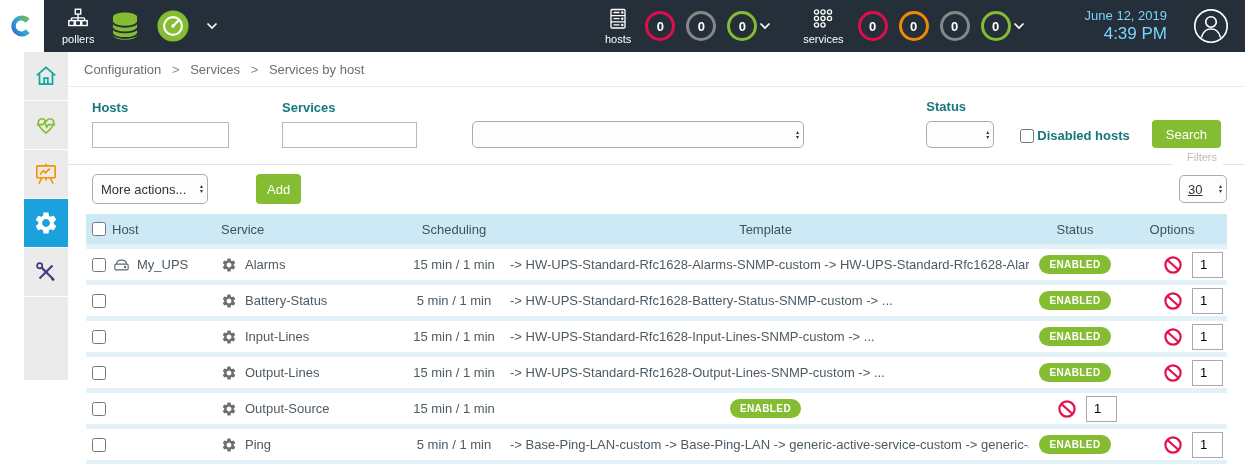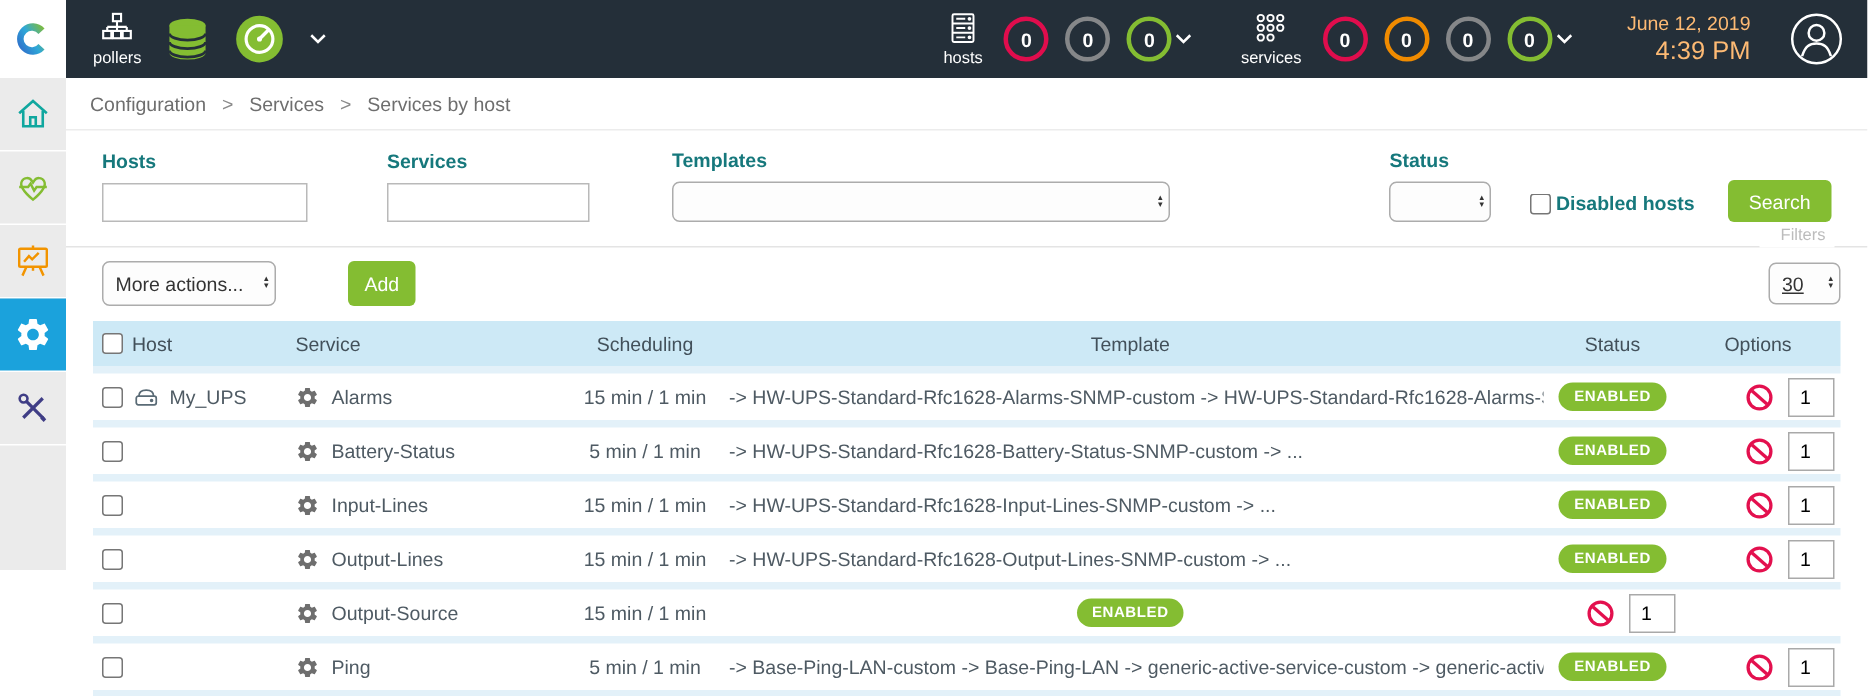--- a/index.html
+++ b/index.html
@@ -16,27 +16,27 @@
   .chev { margin-left:2px; cursor:pointer; display:flex; }
   .badge-wrap { display:flex; align-items:center; gap:11px; margin-left:14px; }
   .cbadge { width:30px; height:30px; border-radius:50%; border:3px solid #888; color:#fff;
     font-size:13px; font-weight:bold; display:flex; align-items:center; justify-content:center; cursor:pointer; }
   .b-red    { border-color:#e00d4d; }
   .b-gray   { border-color:#858789; }
   .b-green  { border-color:#84bd32; }
   .b-orange { border-color:#f08b00; }
   .hosts-group { margin-left:auto; }
   .services-group { margin-left:32px; }
-  .clock { margin-left:36px; text-align:right; color:#fdba74; }
+  .clock { margin-left:60px; text-align:right; color:#7dd3fc; }
   .clock .d1 { font-size:13px; }
   .clock .d2 { font-size:17px; margin-top:1px; }
   .avatar { margin:0 16px 0 26px; cursor:pointer; display:flex; }
 
   
-  .layout { display:flex; height:328px; }
+  .layout { display:flex; height:328px;padding-left:24px; }
   .sidebar { width:44px; background:#ebebeb; }
   .sb-item { height:49px; display:flex; align-items:center; justify-content:center;
     border-bottom:1px solid #fff; cursor:pointer; }
   .sb-item.active { background:#1ba2dc; }
   .main { flex:1; background:#fff; position:relative; }
 
   
   .breadcrumb { padding:10px 0 9px 16px; font-size:13px; color:#6e6e6e;
     border-bottom:1px solid #ececec; }
   .breadcrumb a { color:#6e6e6e; text-decoration:none; cursor:pointer; }
@@ -280,21 +280,20 @@
       <div class="filterbar">
         <div class="fgroup g-hosts">
           <label>Hosts</label>
           <input class="txt-input" value="" style="">
         </div>
         <div class="fgroup g-services">
           <label>Services</label>
           <input class="txt-input" value="" style="">
         </div>
         <div class="fgroup g-templates">
-          <label>Templates</label>
           <span class="select-wrap">
             <select>
               <option></option>
             </select>
             <span class="sel-arrows">▴<br>▾</span>
           </span>
         </div>
         <div class="fgroup g-status">
           <label>Status</label>
           <span class="select-wrap">

